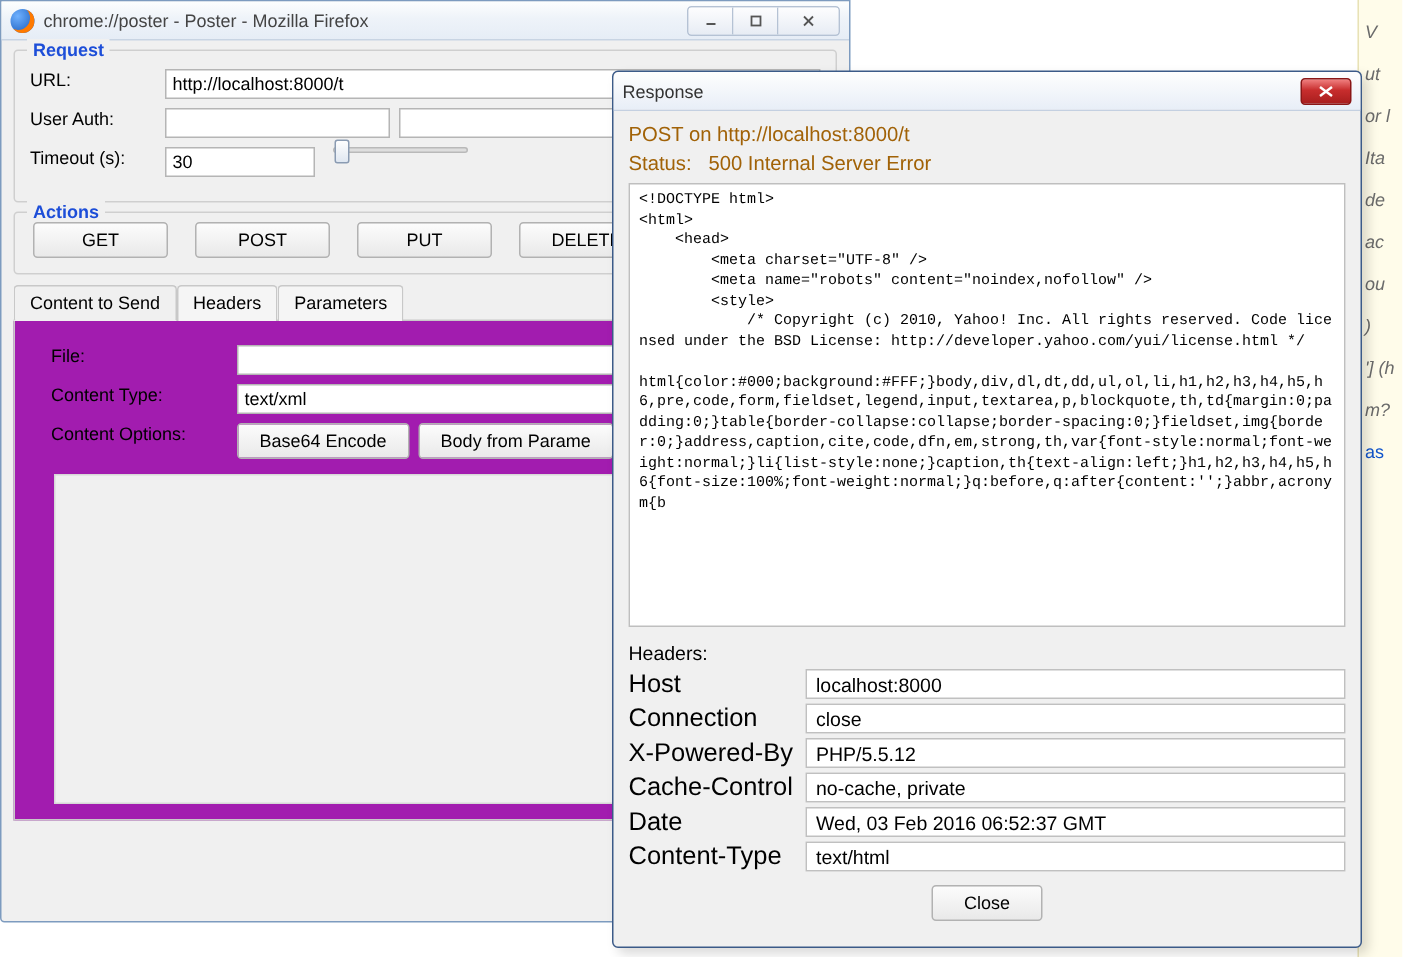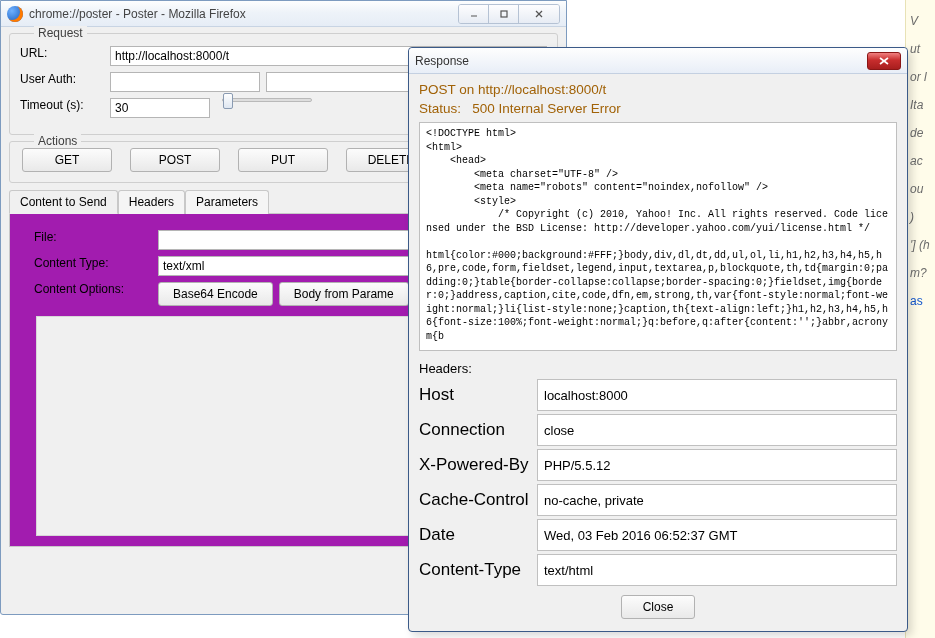--- a/index.html
+++ b/index.html
@@ -51,23 +51,24 @@
   .winbtn svg { stroke:#555; stroke-width:1.2; fill:none; }
   .fieldset {
     margin: 6px 8px 2px 8px;
     border: 1px solid #cfcfcf;
     border-radius: 3px;
     padding: 6px 10px 10px 10px;
     background: #f0f0f0;
     position: relative;
   }
   .fieldset > .legend {
-    position: absolute; top: -8px; left: 24px;
+    position: absolute; top: -8px; left: 8px;
     background: #f0f0f0; padding: 0 4px;
-    color: #404040;
+    color: #1d4ed8;
+    font-weight: bold;
   }
   .row { display: flex; margin: 6px 0; gap: 6px; }
   .row label.lbl { width: 84px; }
   .textin {
     flex: 1;
     height: 20px;
     border: 1px solid #b5b5b5;
     background: #fff;
     padding: 2px 4px;
     font: inherit;
@@ -182,21 +183,21 @@
     word-break:break-all;
     overflow-y:scroll;
     height:296px;
     color:#000;
   }
   .hdr-section { margin-top:6px; }
   .hdr-title { font-size:13px; margin:4px 0 3px 0;}
   .hdr-row { display:flex; align-items:center; margin:3px 0; gap:8px;}
   .hdr-row .hname { width:110px; color:#000; font-size:17px;}
   .hdr-row input {
-    flex:1; height:32px;
+    flex:1; height:20px;
     border:1px solid #c0c0c0;
     background:#fff;
     padding:2px 6px;
     font:13px "Segoe UI", sans-serif;
   }
   .resp-foot { display:flex; justify-content:center; padding:6px 0 4px 0;}
 </style>
 </head>
 <body>
 

